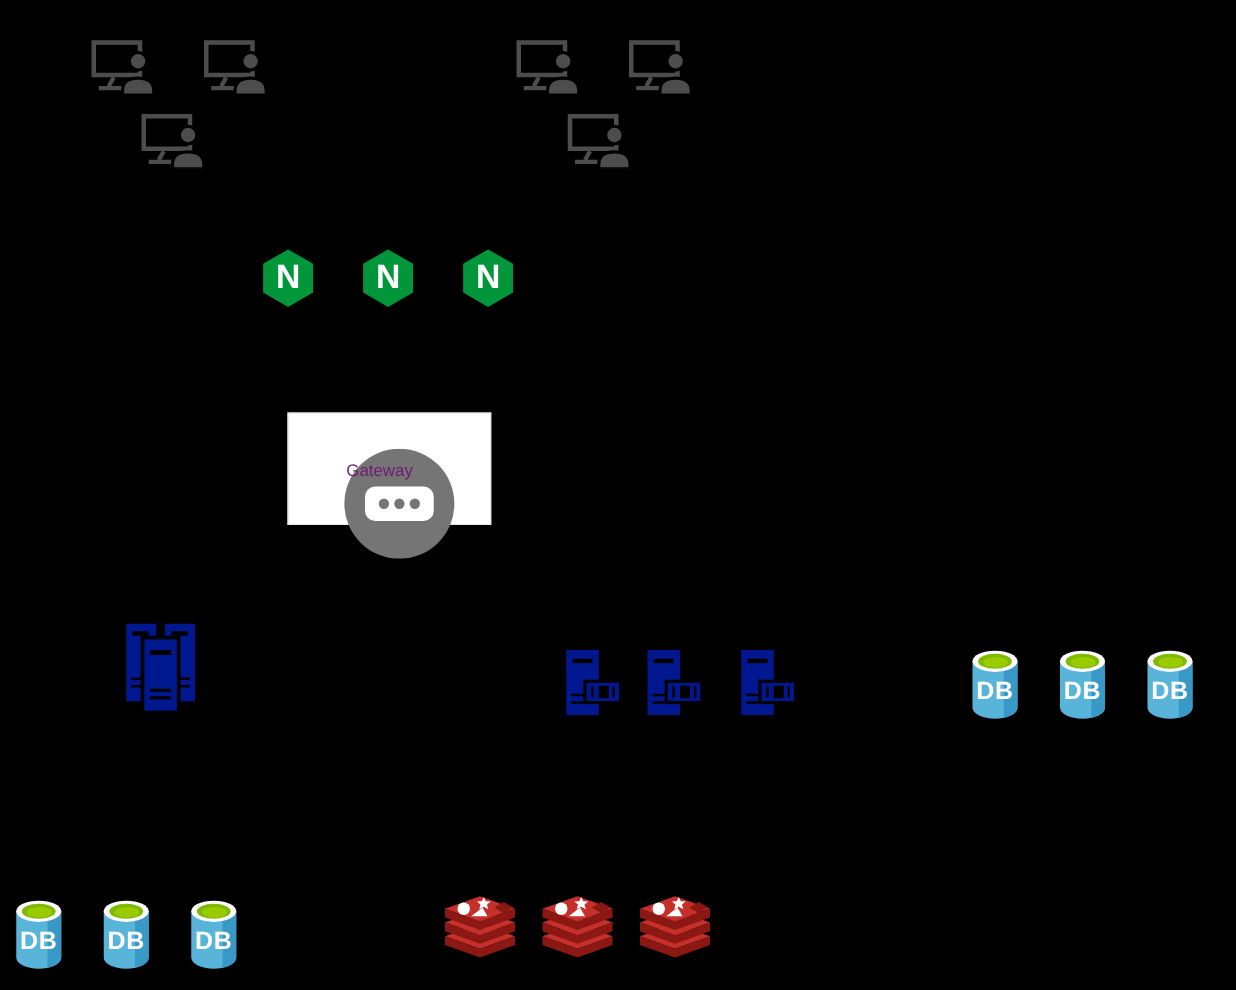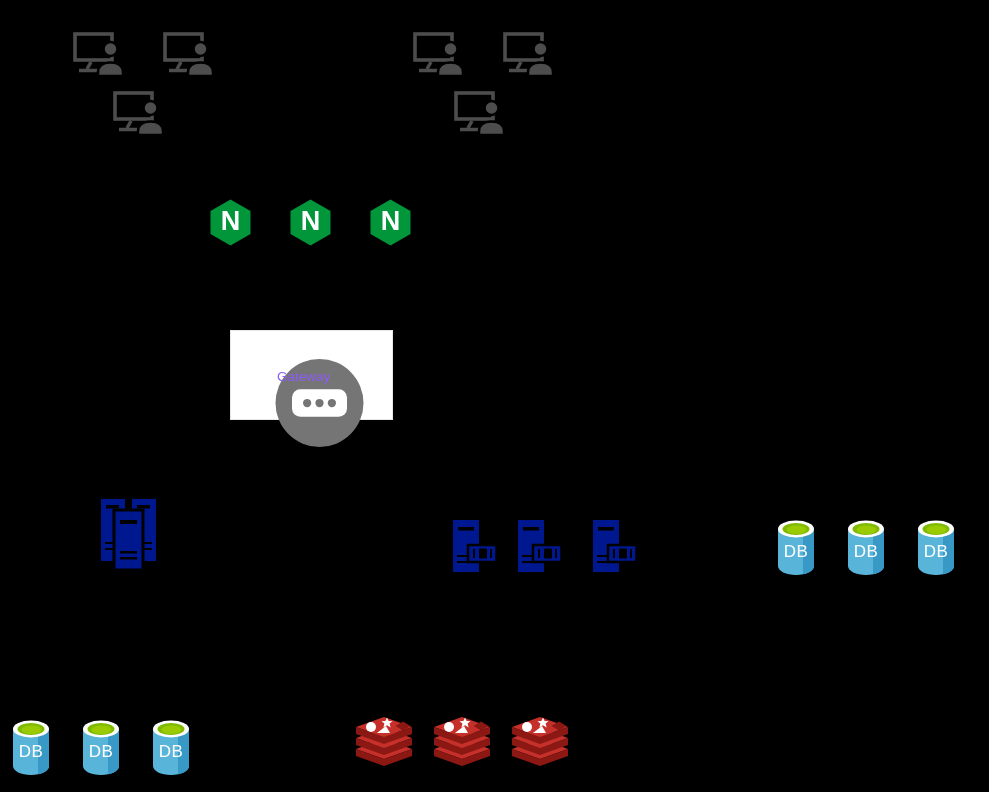--- a/index.html
+++ b/index.html
@@ -16,30 +16,30 @@
     color:#fff;font-weight:bold;font-size:27px;}
 
   
   .user{width:52px;height:45px;}
 
   
   .gateway{left:230px;top:330px;width:163px;height:90px;background:#fff;
     border:1px solid #e6e6e6;box-sizing:border-box;}
   .gateway-icon{position:absolute;left:8px;top:28px;width:32px;height:32px;}
   .gateway-label{position:absolute;left:46px;top:0;height:90px;display:flex;
-    align-items:center;color:#8b5cf6;font-size:13.5px;}
+    align-items:center;color:#701a75;font-size:13.5px;}
 
   
   .cluster{width:57px;height:74px;}
   .appserver{width:46px;height:54px;}
 
   
   .db{width:38px;height:57px;}
   .db-label{position:absolute;left:0;right:0;top:23px;text-align:center;
-    color:#fff;font-weight:normal;font-size:17px;letter-spacing:0.5px;}
+    color:#fff;font-weight:bold;font-size:20px;letter-spacing:0.5px;}
 
   
   .redis{width:58px;height:52px;}
 </style>
 </head>
 <body>
 
 <svg width="0" height="0" style="position:absolute" aria-hidden="true">
   <defs>
     <symbol id="sym-user" viewBox="0 0 52 45">

